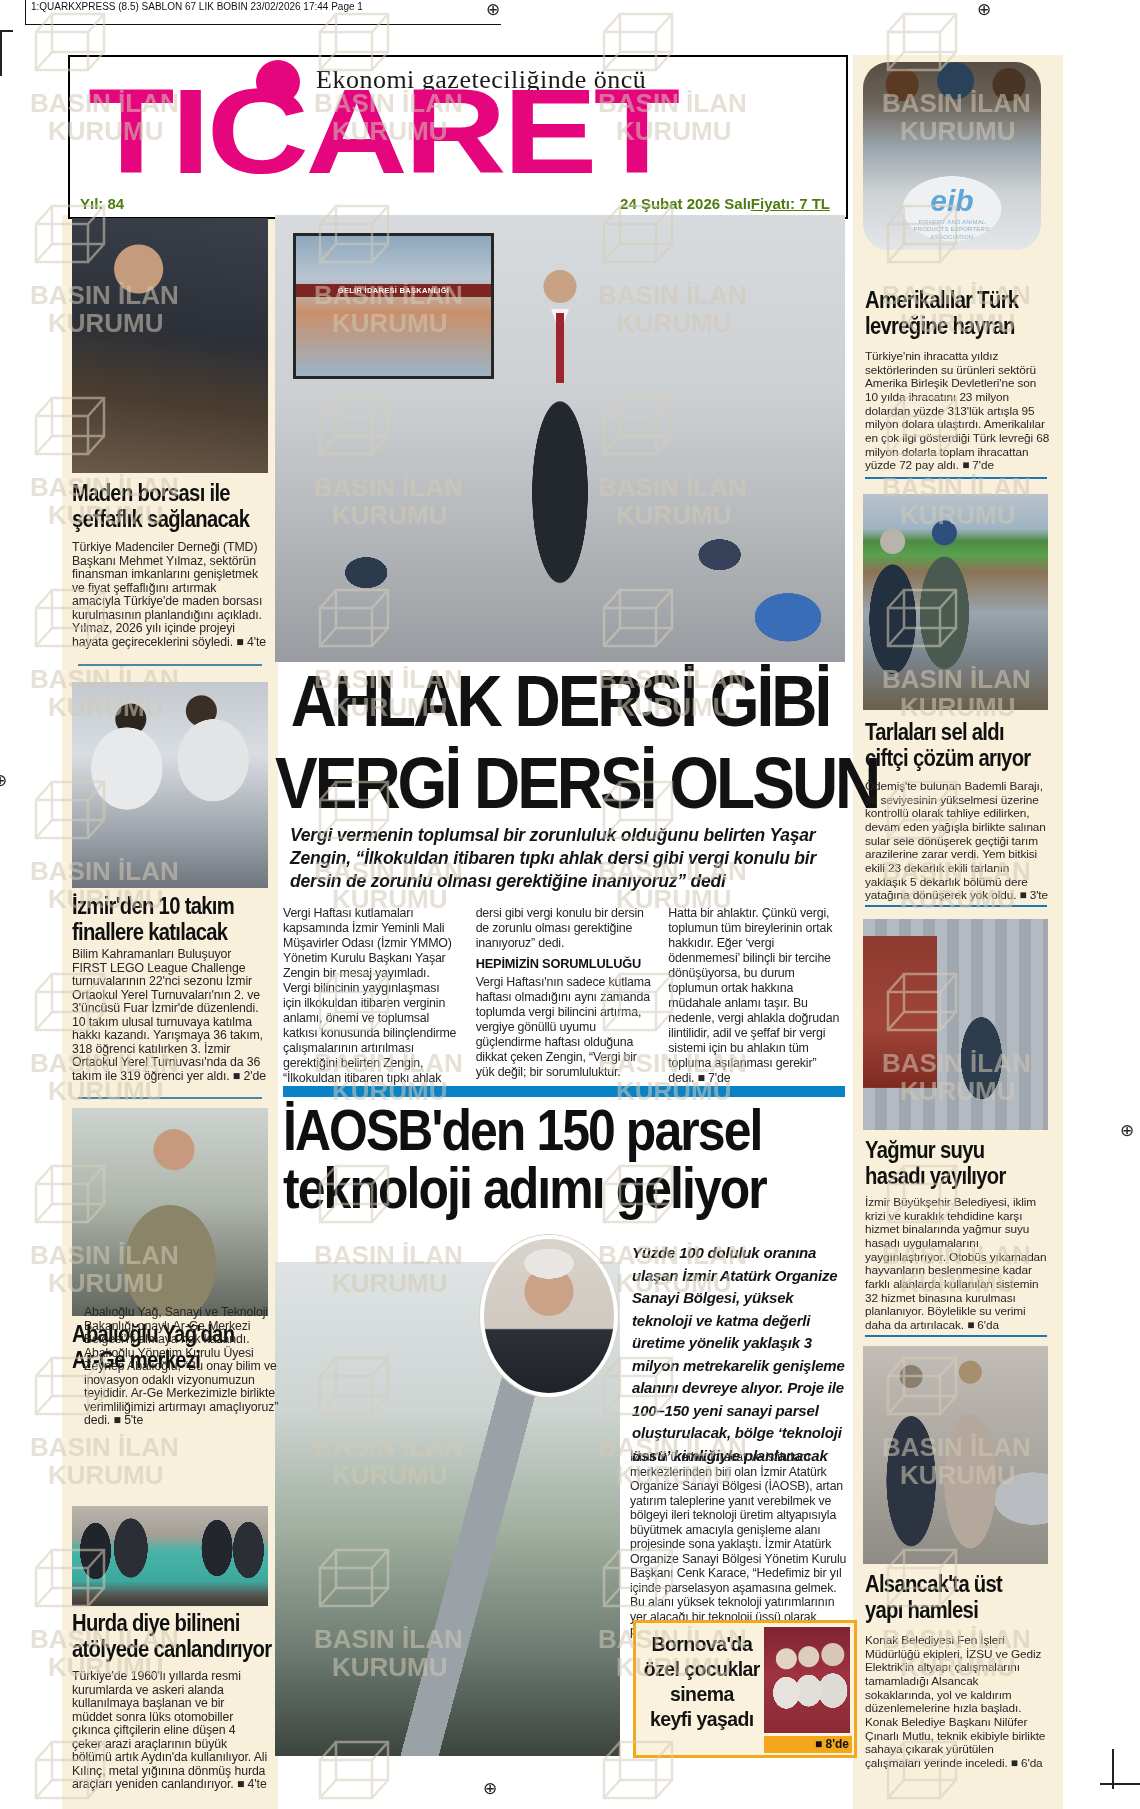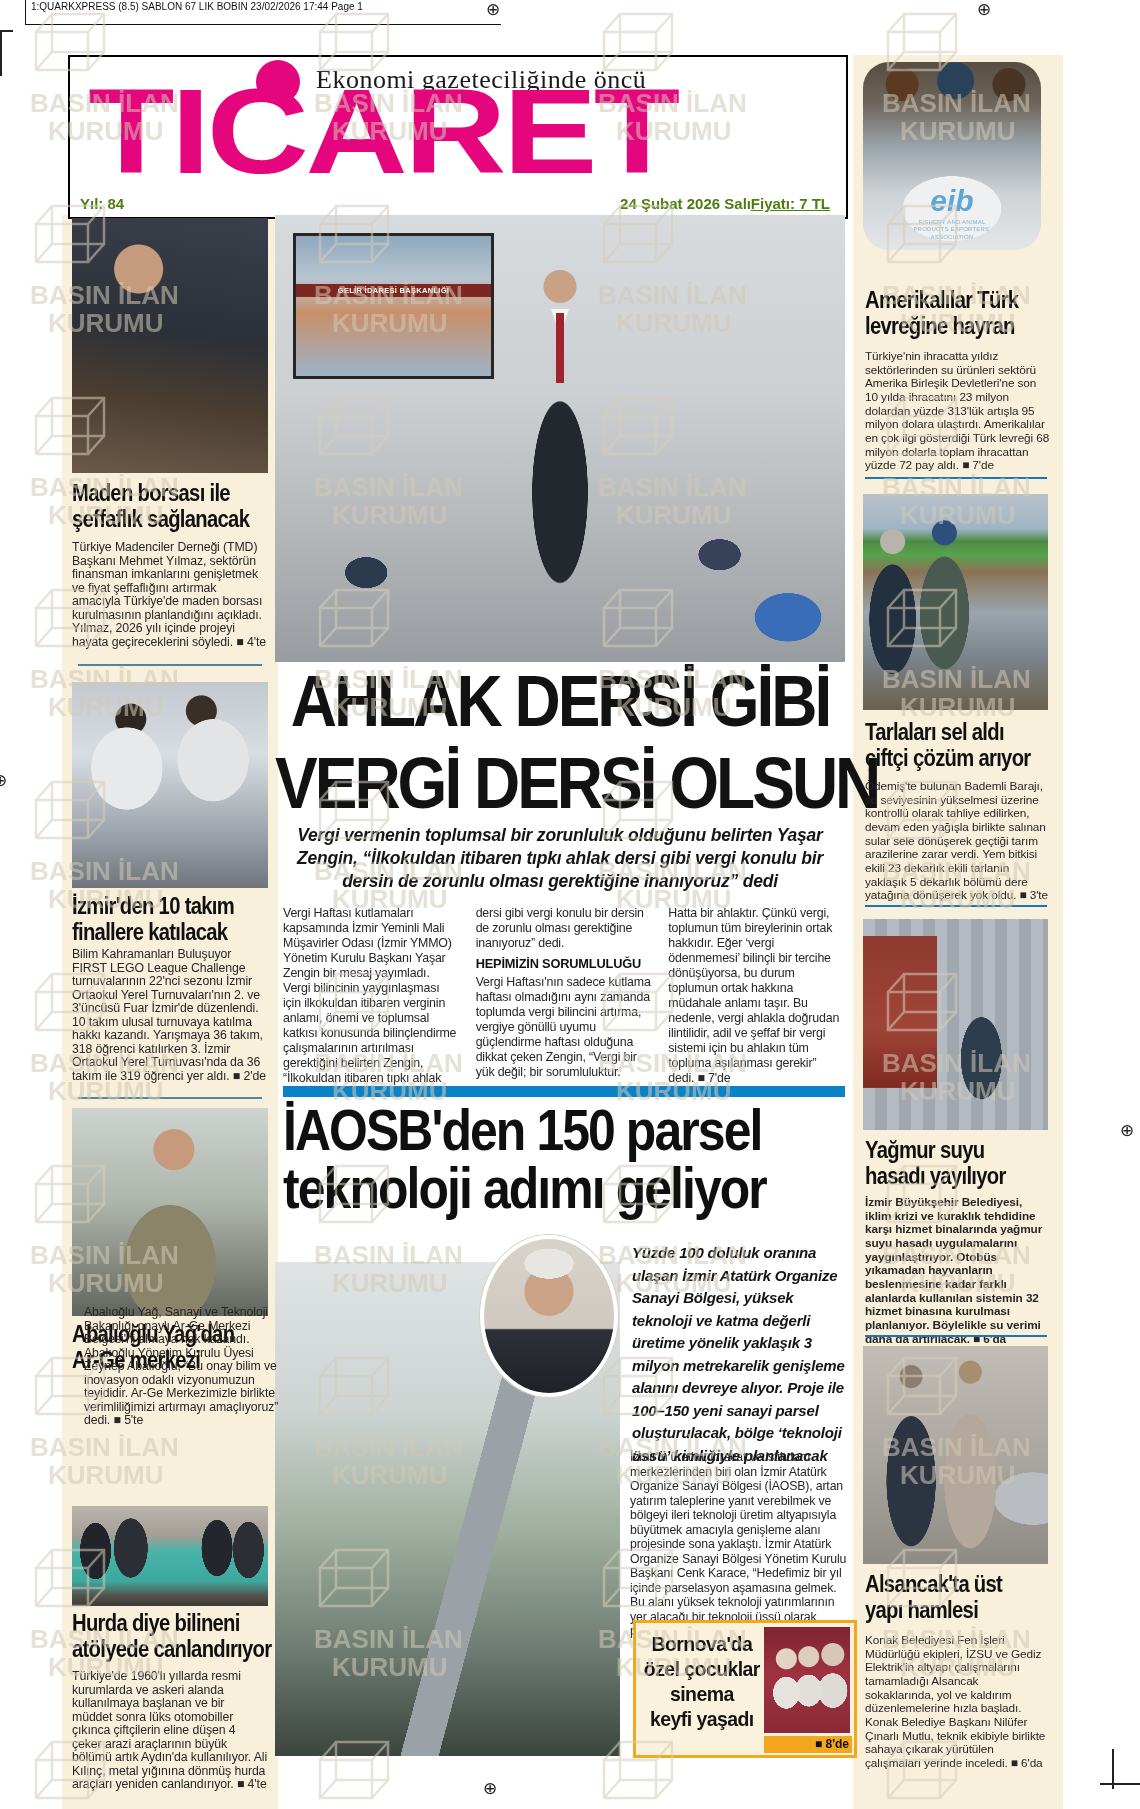--- a/index.html
+++ b/index.html
@@ -32,21 +32,21 @@
   .a-body{position:absolute;color:#262626;font-size:12.3px;line-height:1.1;
           letter-spacing:-.1px;}
   .r-body{font-size:11.8px;line-height:1.16;}
   .divider{position:absolute;height:2px;}
   .div-teal{background:#4b87a5;}
   .div-blue{background:#1d76b4;}
   
   .hl{position:absolute;left:275px;width:570px;text-align:center;font-weight:bold;
       color:#121212;font-size:64px;line-height:1;letter-spacing:-3px;
       transform:scaleY(1.12);transform-origin:50% 0;white-space:nowrap;}
-  .deck{position:absolute;left:290px;top:824px;width:540px;text-align:center;
+  .deck{position:absolute;left:290px;top:824px;width:540px;text-align:left;
         font-weight:bold;font-style:italic;font-size:17.5px;line-height:1.3;
         color:#151515;letter-spacing:-.2px;}
   .mainbody{position:absolute;left:283px;top:906px;width:562px;height:186px;
             column-count:3;column-gap:16px;color:#262626;font-size:12.4px;
             line-height:1.21;letter-spacing:-.18px;overflow:hidden;}
   .mainbody p{margin:0 0 5px 0;}
   .subhead{font-weight:bold;font-size:12.8px;color:#111;margin:2px 0 4px 0;}
   .bluebar{position:absolute;left:283px;top:1086px;width:562px;height:11px;background:#0a82c6;}
   .hl2{position:absolute;left:283px;font-weight:bold;color:#0f0f0f;font-size:52px;
        line-height:1;letter-spacing:-2px;transform:scaleX(.96) scaleY(1.1);
@@ -267,21 +267,21 @@
     <div>çiftçi çözüm arıyor</div>
   </div>
   <div class="a-body r-body z1" style="left:865px;top:780px;width:185px;">Ödemiş'te bulunan Bademli Barajı, su seviyesinin yükselmesi üzerine kontrollü olarak tahliye edilirken, devam eden yağışla birlikte salınan sular sele dönüşerek geçtiği tarım arazilerine zarar verdi. Yem bitkisi ekili 23 dekarlık ekili tarlanın yaklaşık 5 dekarlık bölümü dere yatağına dönüşerek yok oldu. ■ 3'te</div>
   <div class="divider div-blue z1" style="left:865px;top:905px;width:182px;"></div>
 
   <div class="photo ph-buswash z1" style="left:863px;top:919px;width:185px;height:211px;"></div>
   <div class="a-title z1" style="left:865px;top:1138px;">
     <div>Yağmur suyu</div>
     <div>hasadı yayılıyor</div>
   </div>
-  <div class="a-body r-body z1" style="left:865px;top:1196px;width:185px;font-weight:bold;">İzmir Büyükşehir Belediyesi, iklim krizi ve kuraklık tehdidine karşı hizmet binalarında yağmur suyu hasadı uygulamalarını yaygınlaştırıyor. Otobüs yıkamadan hayvanların beslenmesine kadar farklı alanlarda kullanılan sistemin 32 hizmet binasına kurulması planlanıyor. Böylelikle su verimi daha da artırılacak. ■ 6'da</div>
+  <div class="a-body r-body z1" style="left:865px;top:1196px;width:185px;">İzmir Büyükşehir Belediyesi, iklim krizi ve kuraklık tehdidine karşı hizmet binalarında yağmur suyu hasadı uygulamalarını yaygınlaştırıyor. Otobüs yıkamadan hayvanların beslenmesine kadar farklı alanlarda kullanılan sistemin 32 hizmet binasına kurulması planlanıyor. Böylelikle su verimi daha da artırılacak. ■ 6'da</div>
   <div class="divider div-blue z1" style="left:865px;top:1335px;width:182px;"></div>
 
   <div class="photo ph-alsancak z1" style="left:863px;top:1346px;width:185px;height:218px;"></div>
   <div class="a-title z1" style="left:865px;top:1572px;">
     <div>Alsancak'ta üst</div>
     <div>yapı hamlesi</div>
   </div>
   <div class="a-body r-body z1" style="left:865px;top:1634px;width:185px;">Konak Belediyesi Fen İşleri Müdürlüğü ekipleri, İZSU ve Gediz Elektrik'in altyapı çalışmalarını tamamladığı Alsancak sokaklarında, yol ve kaldırım düzenlemelerine hızla başladı. Konak Belediye Başkanı Nilüfer Çınarlı Mutlu, teknik ekibiyle birlikte sahaya çıkarak yürütülen çalışmaları yerinde inceledi. ■ 6'da</div>
 
   <svg class="wm" xmlns="http://www.w3.org/2000/svg">

